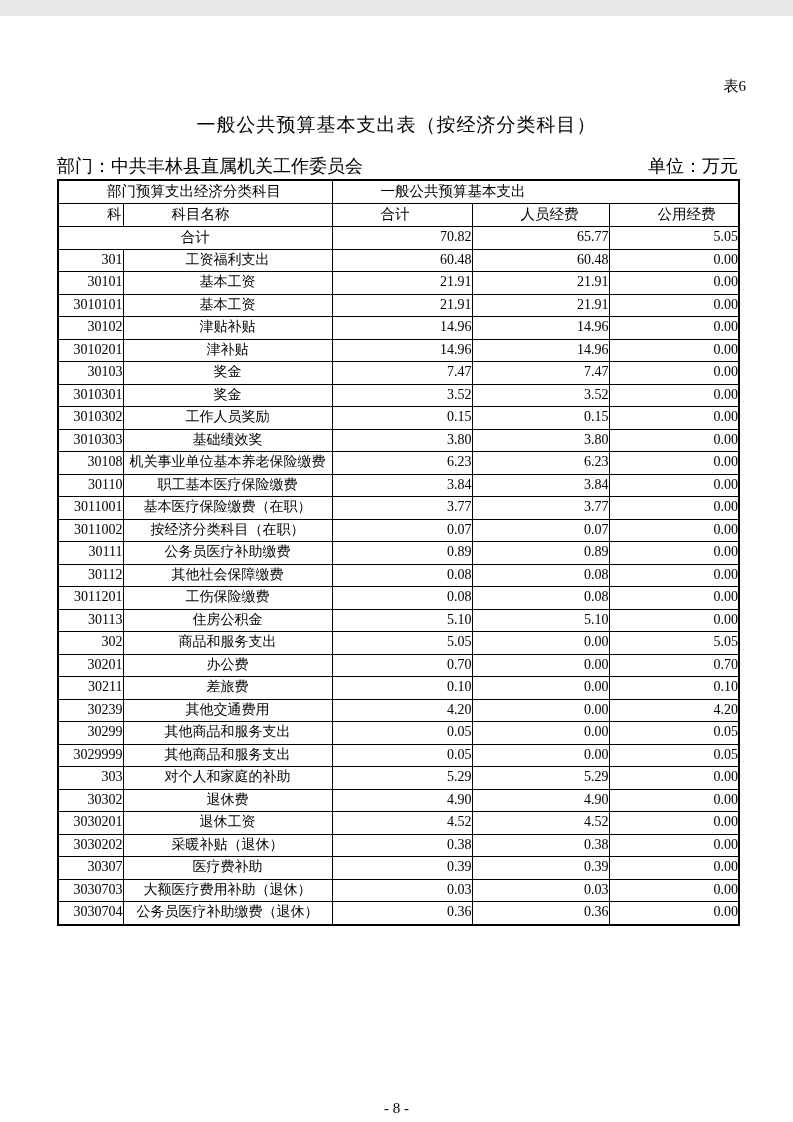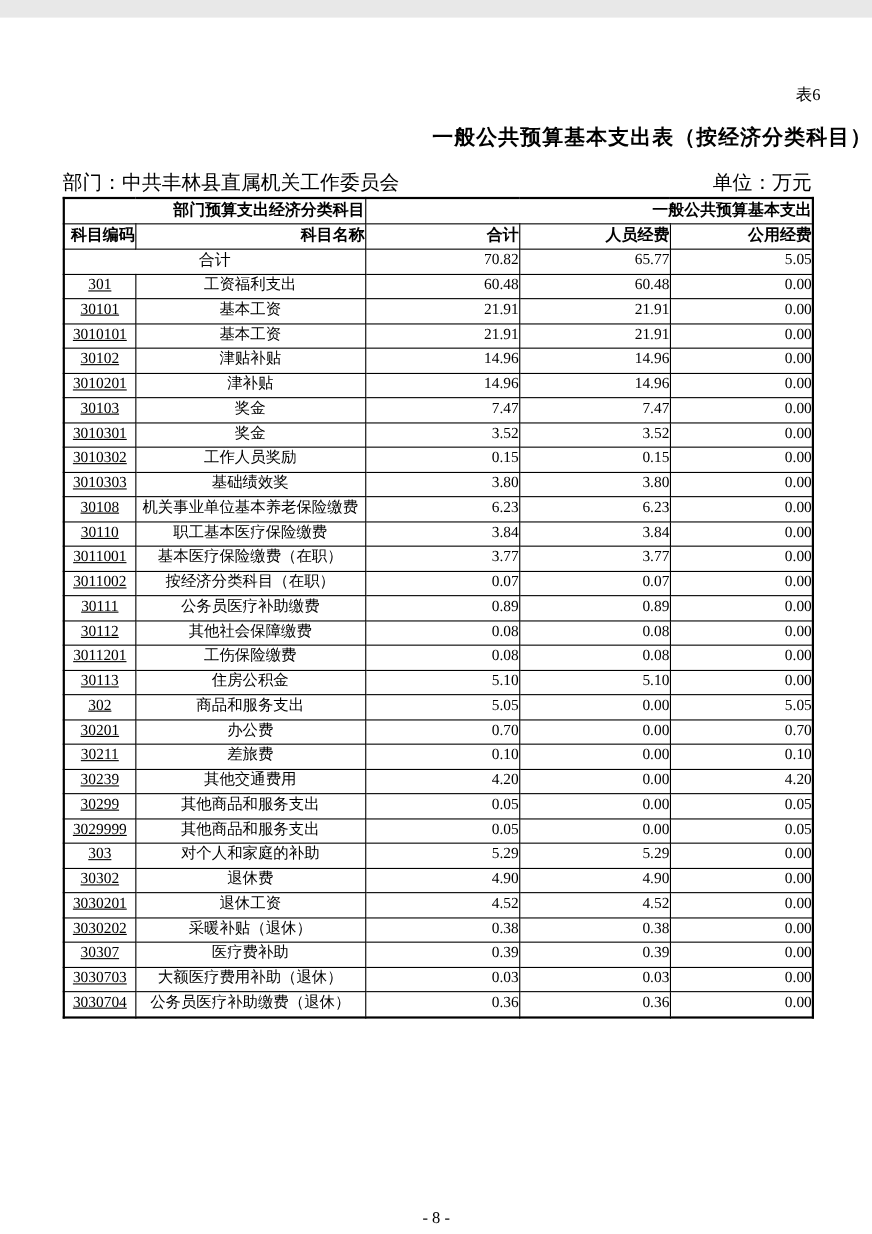--- a/index.html
+++ b/index.html
@@ -21,23 +21,23 @@
     position: absolute;
     top: 61px;
     right: 47px;
     font-size: 15px;
   }
   .doc-title {
     position: absolute;
     top: 96px;
     left: 0;
     width: 100%;
-    text-align: right;
+    text-align: center;
     font-size: 19px;
-    font-weight: bold;
+    font-weight: normal;
     letter-spacing: 1px;
     margin: 0;
   }
   .meta-row {
     position: absolute;
     top: 138px;
     left: 57px;
     width: 681px;
     display: flex;
     justify-content: space-between;
@@ -55,33 +55,33 @@
   }
   table.budget th,
   table.budget td {
     border: 1px solid #000000;
     padding: 0;
     overflow: hidden;
     white-space: nowrap;
     line-height: 1.2;
   }
   table.budget thead th {
-    font-weight: bold;
-    text-align: right;
+    font-weight: normal;
+    text-align: left;
     height: 22px;
     font-size: 14.5px;
+    padding-left: 48px;
   }
   table.budget tbody td {
     height: 21.5px;
     font-weight: normal;
   }
   td.code {
-    text-align: center;
+    text-align: right;
     padding-left: 7px;
-    text-decoration: underline;
   }
   td.name {
     text-align: center;
     padding-left: 8px;
   }
   td.num {
     text-align: right;
     padding-right: 3px;
   }
   td.total-label {

